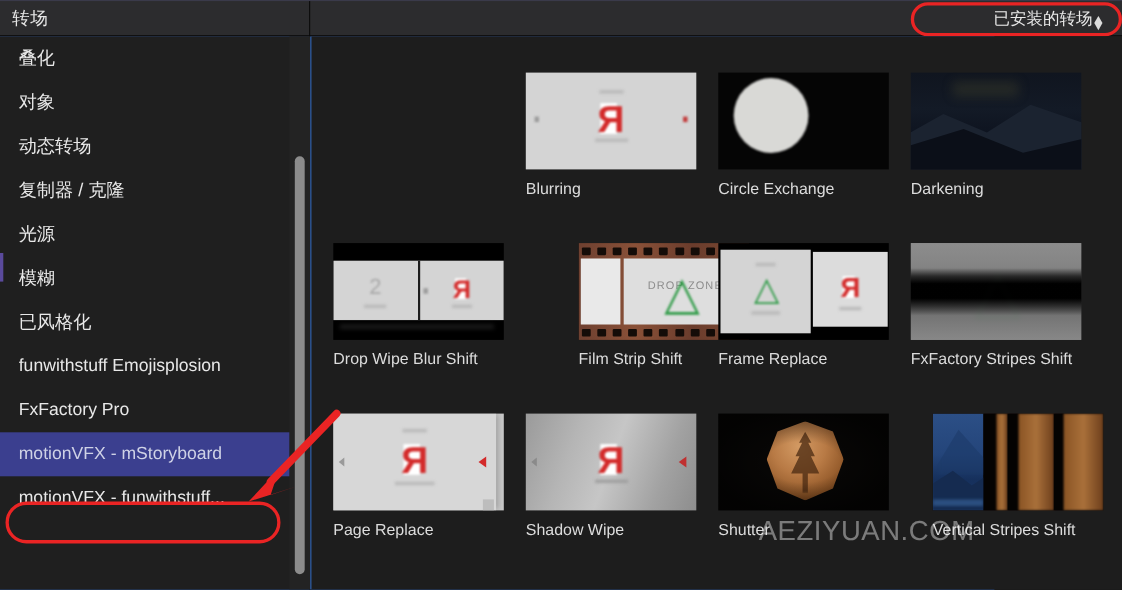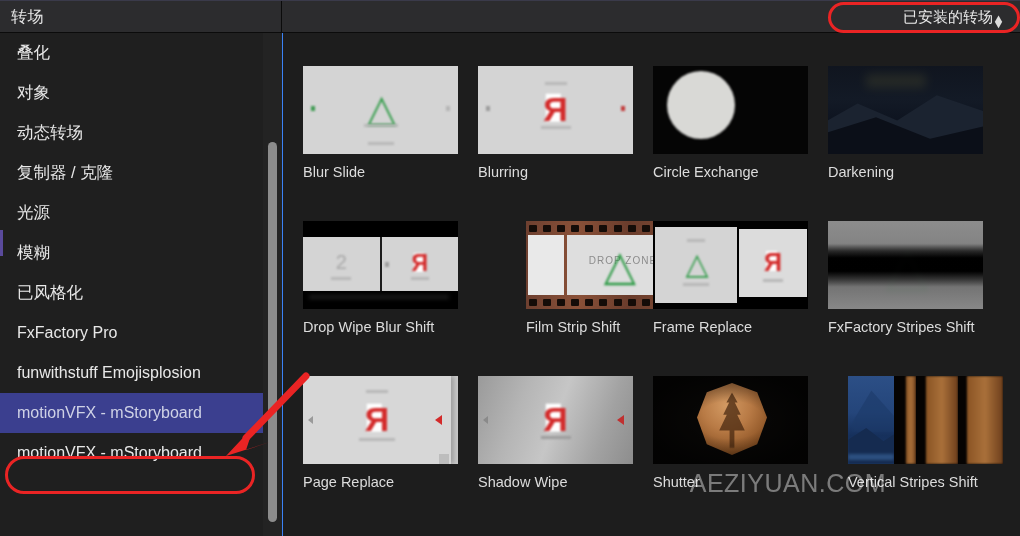--- a/index.html
+++ b/index.html
@@ -399,54 +399,44 @@
         <div class="side-item chinese">
           <span>光源</span>
         </div>
         <div class="side-item chinese">
           <span>模糊</span>
         </div>
         <div class="side-item chinese">
           <span>已风格化</span>
         </div>
         <div class="side-item">
+          <span>funwithstuff Emojisplosion</span>
+        </div>
+        <div class="side-item">
           <span>FxFactory Pro</span>
-        </div>
-        <div class="side-item">
-          <span>funwithstuff Emojisplosion</span>
         </div>
         <div class="side-item selected">
           <span>motionVFX - mStoryboard</span>
         </div>
         <div class="side-item">
-          <span>motionVFX - mStoryboard...</span>
+          <span>motionVFX - funwithstuff...</span>
         </div>
       </div>
   </div>
   <div class="sb-track"></div>
   <div class="sb-thumb"></div>
 
   <div class="ann-rect"></div>
   <svg class="ann-arrow" viewBox="0 0 120 110">
     <line x1="106" y1="8" x2="46" y2="70" stroke="#ea2424" stroke-width="7" stroke-linecap="round"></line>
     <polygon points="26,88 54,58 46,82 70,74" fill="#ea2424"></polygon>
   </svg>
 
   <div class="content">
     <div class="grid" id="grid">
-        <div class="cell" style="left: 20px; top: 33px;">
-          <div class="thumb t-plain-light">
-            <span class="dot-l" style="background:#3f9b52"></span>
-            <span class="dot-r" style="background:#b5b5b5"></span>
-            <span class="glyphA"><span class="a-l">△</span></span>
-            <span class="sub-line" style="top:58px;width:34px"></span>
-            <span class="sub-line" style="top:76px;width:26px"></span>
-          </div>
-          <div class="cap">Blur Slide</div>
-        </div>
         <div class="cell" style="left: 195px; top: 33px;">
           <div class="thumb t-plain-light">
             <span class="dot-l" style="background:#9c9c9c"></span>
             <span class="dot-r" style="background:#c23a3a"></span>
             <span class="glyphR">Я</span>
             <span class="sub-line" style="top:16px;width:22px"></span>
             <span class="sub-line" style="top:60px;width:30px"></span>
           </div>
           <div class="cap">Blurring</div>
         </div>

